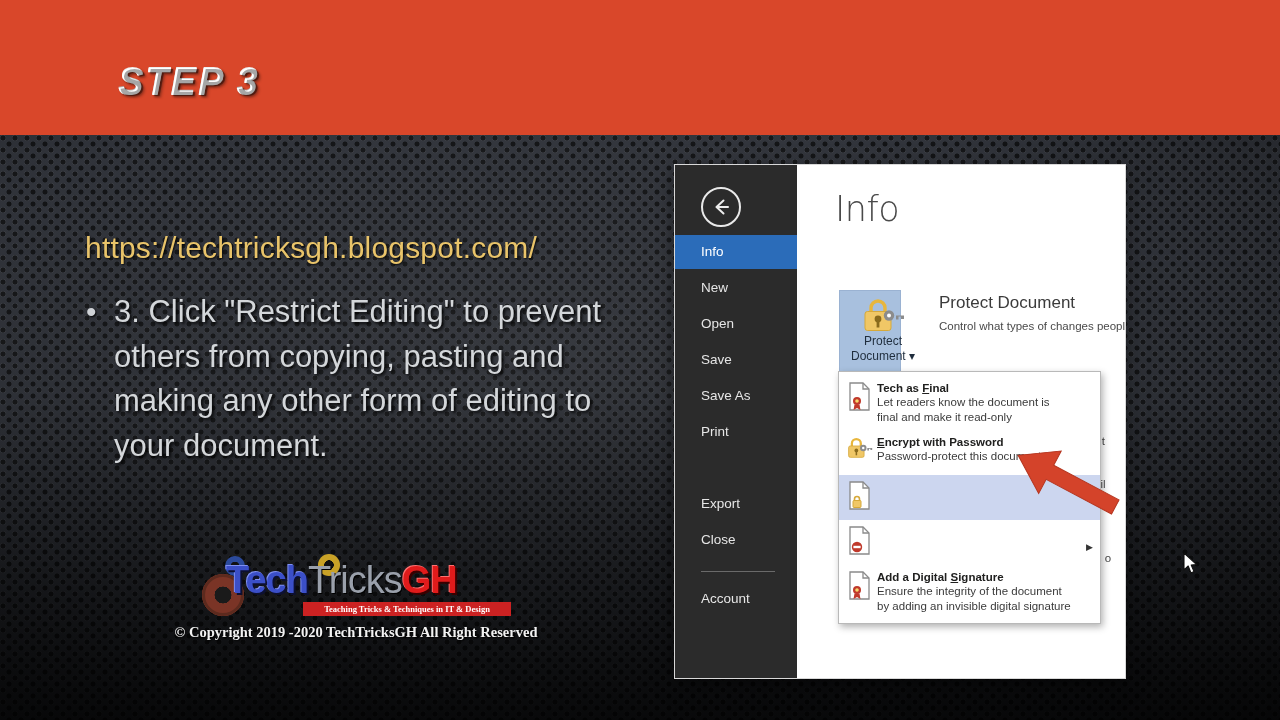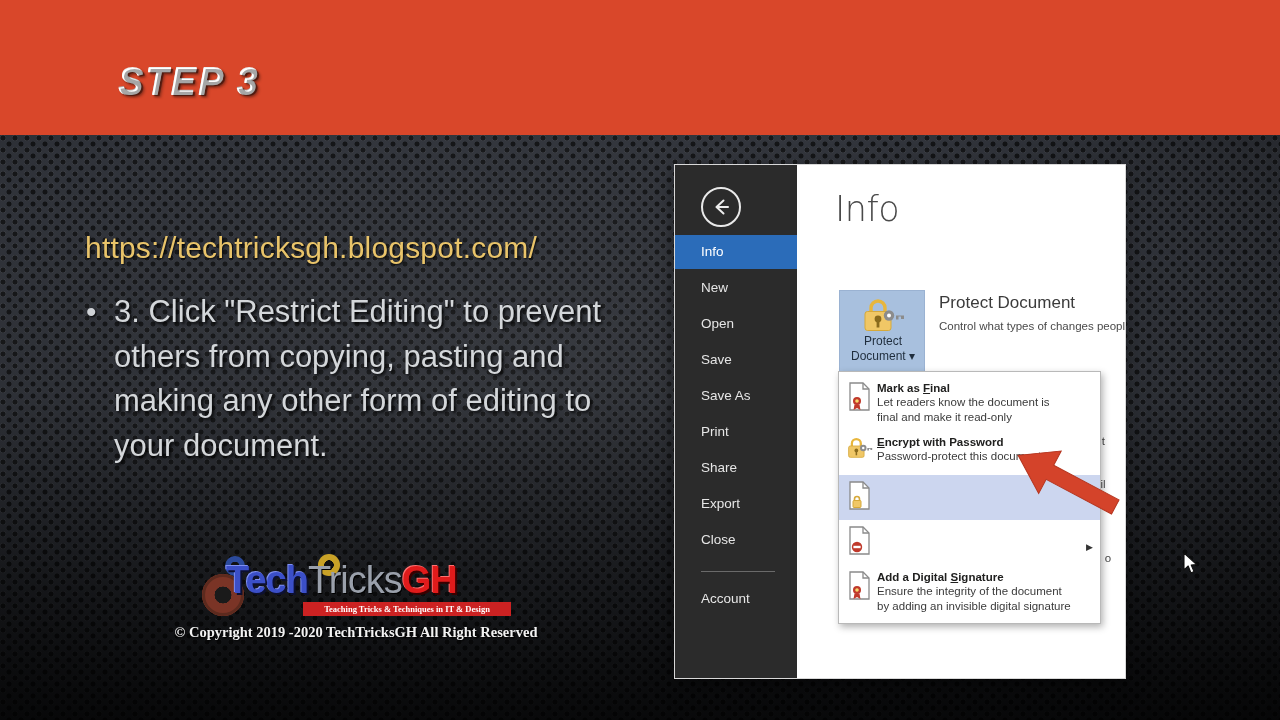--- a/index.html
+++ b/index.html
@@ -112,21 +112,21 @@
   #nav-divider{position:absolute;left:26px;top:406px;width:74px;height:1px;background:#6a6a6a;}
   
   #content{
     position:absolute;left:122px;top:0;width:328px;height:513px;background:#fff;
   }
   #info-title{
     position:absolute;left:38px;top:24px;font-size:35px;color:#4a4a4a;font-weight:300;
     font-family:"DejaVu Sans",sans-serif;letter-spacing:-.5px;
   }
   #protect-btn{
-    position:absolute;left:42px;top:125px;width:86px;height:84px;
+    position:absolute;left:42px;top:125px;width:62px;height:84px;
     background:#a8c0de;border:1px solid #9ab2d2;box-sizing:border-box;
     text-align:center;
   }
   #protect-btn .pb-label{
     position:absolute;left:0;top:43px;width:86px;
     font-size:12px;color:#1f2d3d;line-height:15px;
   }
   #protect-head{
     position:absolute;left:142px;top:128px;font-size:17px;color:#3b3b3b;white-space:nowrap;
   }
@@ -195,21 +195,20 @@
           <path d="M6.8 11 H18" fill="none" stroke="#ededed" stroke-width="2" stroke-linecap="round"></path>
         </svg>
       </div>
 
       <div class="nav-item active" style="top:70px">Info</div>
       <div class="nav-item" style="top:106px">New</div>
       <div class="nav-item" style="top:142px">Open</div>
       <div class="nav-item" style="top:178px">Save</div>
       <div class="nav-item" style="top:250px">Print</div>
       <div class="nav-item" style="top:214px">Save As</div>
-      <div class="nav-item" style="top:286px">Share</div>
       <div class="nav-item" style="top:322px">Export</div>
       <div class="nav-item" style="top:358px">Close</div>
       <div id="nav-divider"></div>
       <div class="nav-item" style="top:417px">Account</div>
     </div>
 
     <div id="content">
 
       <div id="info-title">Info</div>
 
@@ -245,21 +244,21 @@
       <div class="dd-ico">
         <svg width="26" height="32" viewBox="0 0 26 32">
           <path d="M3 2 H16 L22 8 V29 H3 Z" fill="#fff" stroke="#8a8a8a" stroke-width="1.3"></path>
           <path d="M16 2 V8 H22" fill="none" stroke="#8a8a8a" stroke-width="1.3"></path>
           <circle cx="10" cy="20" r="4" fill="#c0392b"></circle>
           <circle cx="10" cy="20" r="1.8" fill="#f6d96b"></circle>
           <path d="M7.5 23.5 L6.5 29 L10 27 L13.5 29 L12.5 23.5 Z" fill="#c0392b"></path>
         </svg>
       </div>
       <div class="dd-txt">
-        <div class="dd-title"><span>Mark as </span><u>F</u><span>inal</span></div>
+        <div class="dd-title"><span>Tech as </span><u>F</u><span>inal</span></div>
         <div class="dd-desc">Let readers know the document is</div>
         <div class="dd-desc">final and make it read-only</div>
       </div>
     </div>
 
     <div class="dd-item">
       <div class="dd-ico">
         <svg width="26" height="26" viewBox="0 0 32 26">
           <path d="M6 11 V7.5 a5.5 5.5 0 0 1 11 0 V11" fill="none" stroke="#e8b63c" stroke-width="2.8"></path>
           <rect x="2" y="10.5" width="19" height="14" rx="2" fill="#f0c766" stroke="#d6a93a"></rect>

